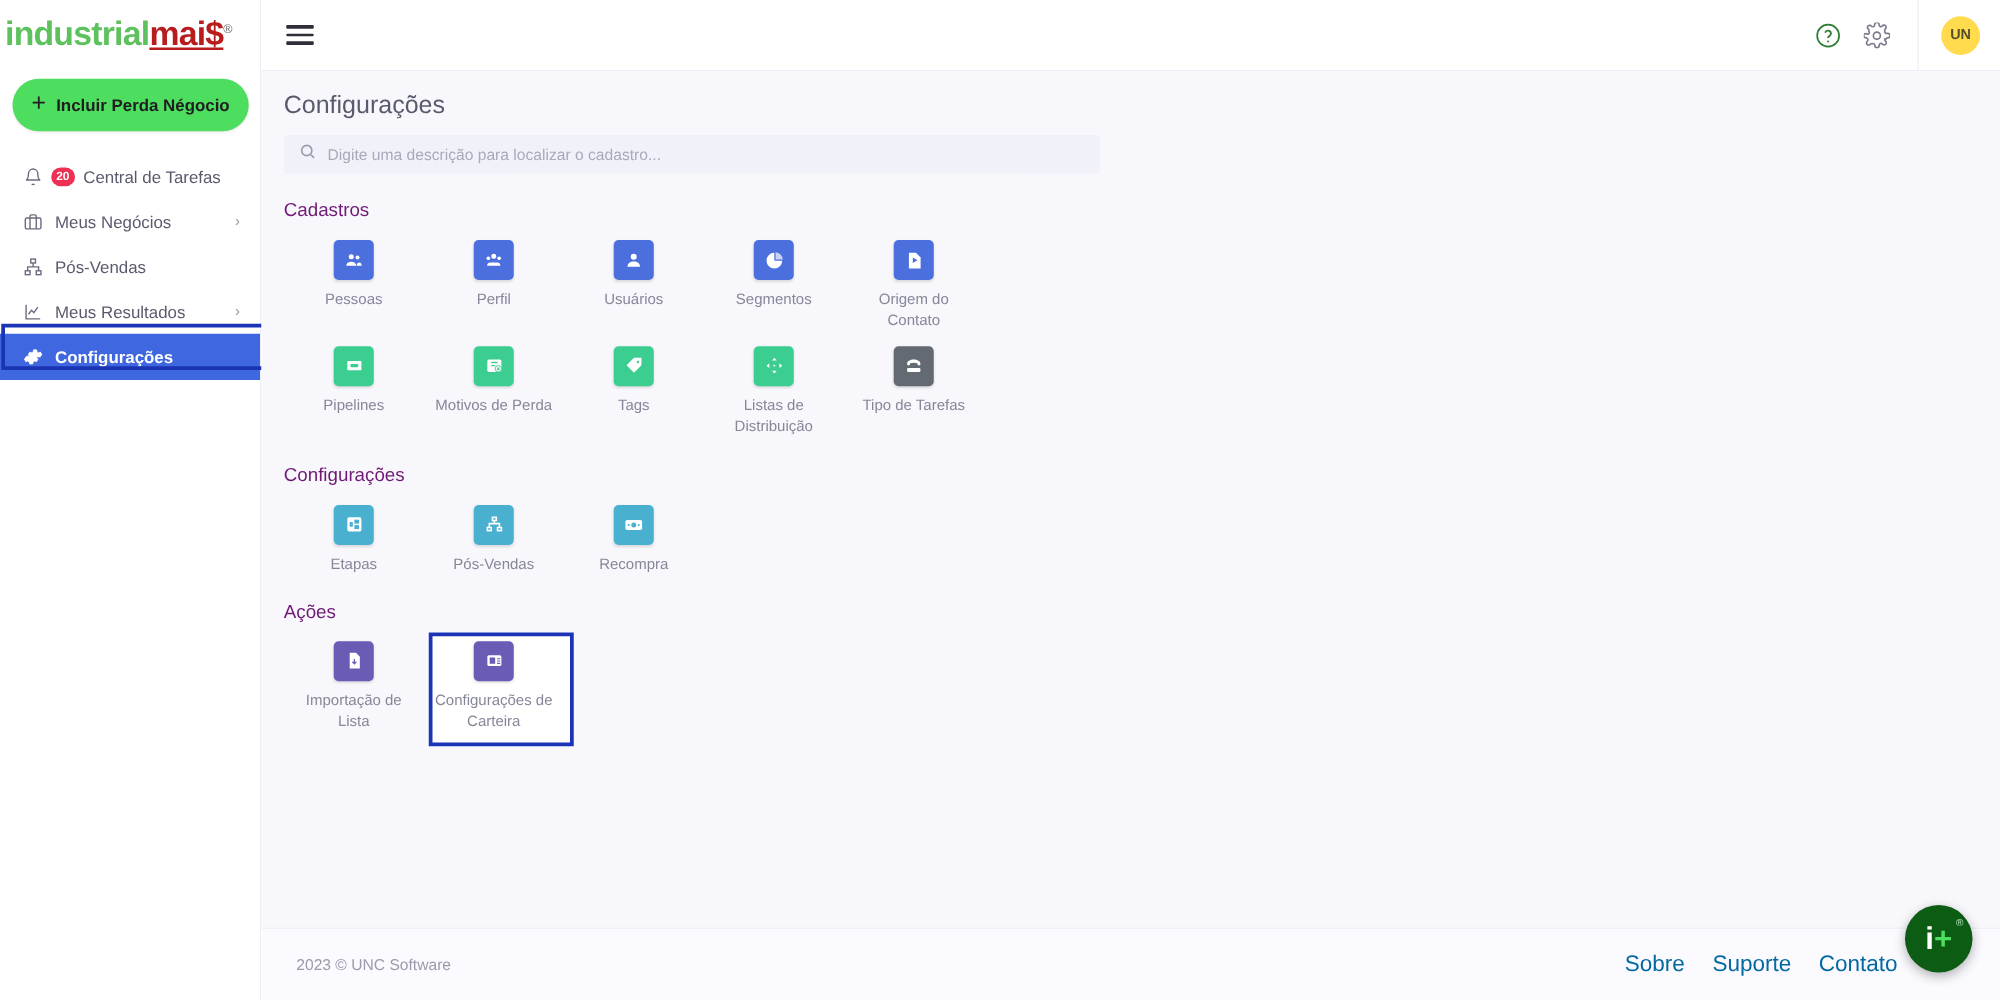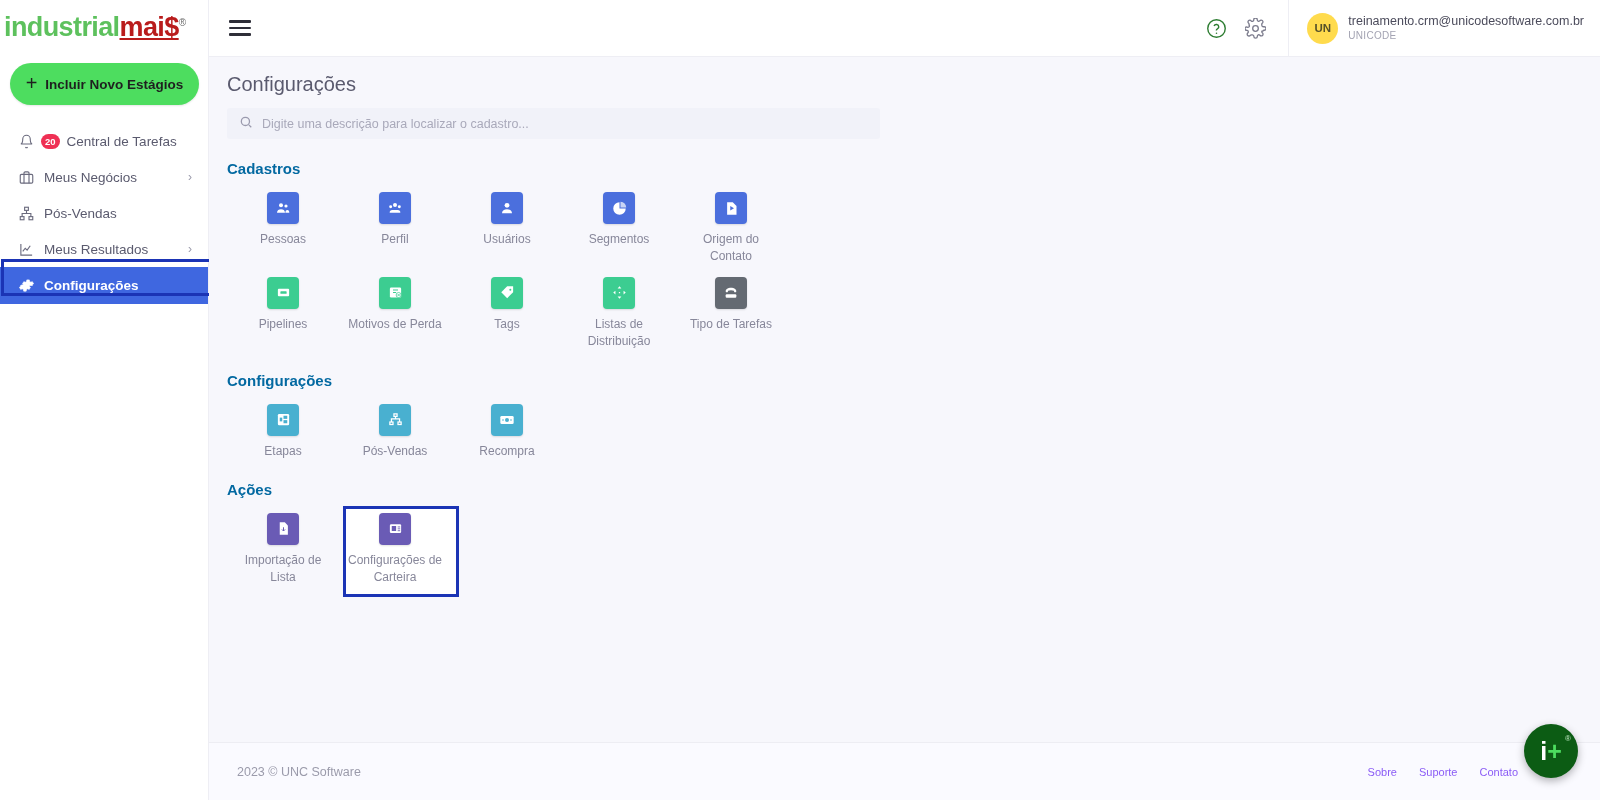--- a/index.html
+++ b/index.html
@@ -117,21 +117,21 @@
     gap: 9px; padding: 0 12px; cursor: text;
   }
   .search-box input {
     border: none; outline: none; background: transparent;
     font-size: 12.5px; color: #4a4a5a; width: 100%;
     font-family: "Liberation Sans", sans-serif;
   }
   .search-box input::placeholder { color: #a9a9ba; }
 
   .section-title {
-    font-size: 15px; color: #0369a1; font-weight: bold;
+    font-size: 15px; color: #701a75; font-weight: normal;
     padding: 21px 0 4px 18px;
   }
   .tiles { display: flex; flex-wrap: wrap; padding-left: 18px; width: 640px; }
   .tile {
     width: 112px; padding-top: 11px;
     display: flex; flex-direction: column; align-items: center;
     cursor: pointer; position: relative;
   }
   .tile-icon {
     width: 32px; height: 32px; border-radius: 4px;
@@ -151,21 +151,21 @@
   .tile.highlighted { z-index: 1; }
 
   .footer {
     height: 58px; background: #fafaff; border-top: 1px solid #ededf3;
     display: flex; align-items: center; padding: 0 22px 0 28px;
     flex: 0 0 58px; position: relative;
   }
   .copyright { font-size: 12.5px; color: #9b9bab; }
   .footer-spacer { flex: 1 1 auto; }
   .footer-links { display: flex; gap: 22px; padding-right: 60px; }
-  .footer-links a { font-size: 11px; color: #8b5cf6; text-decoration: none; cursor: pointer; }
+  .footer-links a { font-size: 18px; color: #0369a1; text-decoration: none; cursor: pointer; }
 
   .fab {
     position: absolute; right: 22px; bottom: 22px;
     width: 54px; height: 54px; border-radius: 50%;
     background: #0c5c14;
     display: flex; align-items: center; justify-content: center;
     box-shadow: 0 3px 9px rgba(0,0,0,.30);
     cursor: pointer;
   }
   .fab-text { color: #ffffff; font-size: 25px; font-weight: bold; line-height: 1; position: relative; }
@@ -179,21 +179,21 @@
 
   <div class="sidebar">
     <div class="logo-wrap">
       <div class="logo">
         <span class="g">industrial</span><span class="d">mai$</span><span class="reg">®</span>
       </div>
     </div>
 
     <div class="new-deal-btn">
       <span class="plus">+</span>
-      <span>Incluir Novo Estágios</span>
+      <span>Incluir Perda Négocio</span>
     </div>
 
     <div class="nav">
 
       <div class="nav-item">
         <span class="ico">
           <svg width="15" height="15" viewBox="0 0 24 24" fill="none" stroke="#6b6b7e" stroke-width="1.8">
               <path d="M18 8a6 6 0 10-12 0c0 7-3 8-3 8h18s-3-1-3-8"></path>
               <path d="M13.7 21a2 2 0 01-3.4 0"></path>
             </svg>
@@ -268,24 +268,20 @@
         </span>
         <span class="icon-btn">
           <svg width="21" height="21" viewBox="0 0 24 24" fill="none" stroke="#7b7b8c" stroke-width="1.5">
               <circle cx="12" cy="12" r="3.2"></circle>
               <path d="M19.4 15a1.6 1.6 0 00.3 1.8l.1.1a2 2 0 11-2.8 2.8l-.1-.1a1.6 1.6 0 00-1.8-.3 1.6 1.6 0 00-1 1.5V21a2 2 0 01-4 0v-.1A1.6 1.6 0 008 19.4a1.6 1.6 0 00-1.8.3l-.1.1a2 2 0 11-2.8-2.8l.1-.1a1.6 1.6 0 00.3-1.8 1.6 1.6 0 00-1.5-1H2a2 2 0 010-4h.1A1.6 1.6 0 004.6 8a1.6 1.6 0 00-.3-1.8l-.1-.1a2 2 0 112.8-2.8l.1.1a1.6 1.6 0 001.8.3H9a1.6 1.6 0 001-1.5V2a2 2 0 014 0v.1a1.6 1.6 0 001 1.5 1.6 1.6 0 001.8-.3l.1-.1a2 2 0 112.8 2.8l-.1.1a1.6 1.6 0 00-.3 1.8V9a1.6 1.6 0 001.5 1H22a2 2 0 010 4h-.1a1.6 1.6 0 00-1.5 1z"></path>
             </svg>
         </span>
       </div>
       <div class="user-block">
         <div class="avatar">UN</div>
-        <div class="user-text">
-          <div class="user-email">treinamento.crm@unicodesoftware.com.br</div>
-          <div class="user-org">UNICODE</div>
-        </div>
       </div>
     </div>
 
     <div class="content">
       <div class="page-title">Configurações</div>
 
       <div class="search-wrap">
         <div class="search-box">
           <span>
             <svg width="14" height="14" viewBox="0 0 24 24" fill="none" stroke="#9a9aae" stroke-width="2.2">

